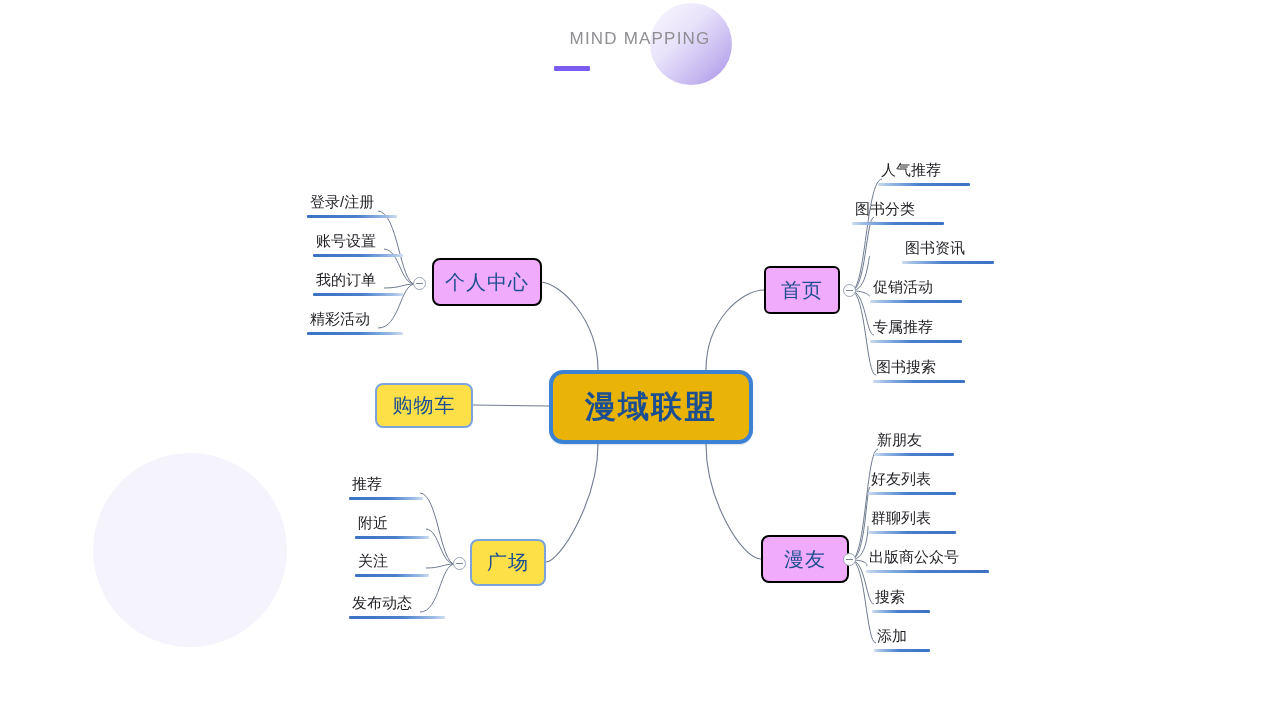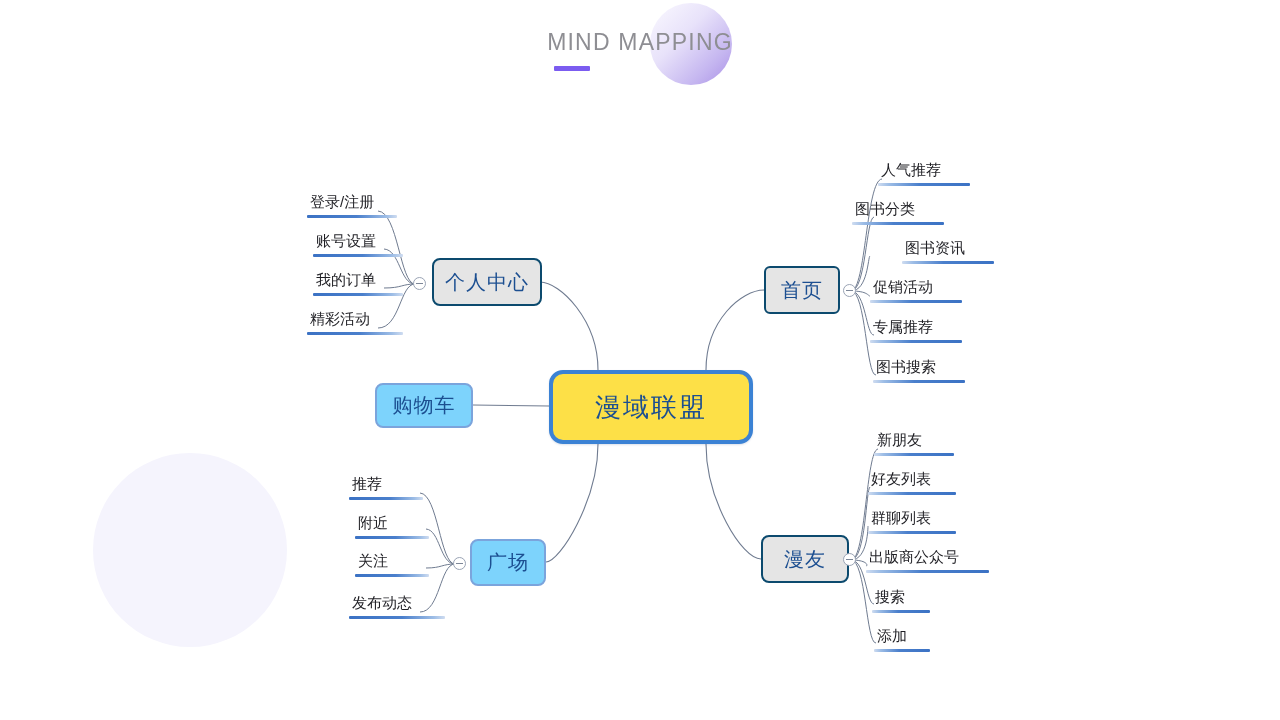--- a/index.html
+++ b/index.html
@@ -59,21 +59,21 @@
     left: 554px;
     top: 66px;
     width: 36px;
     height: 5px;
     background: #7b5cf0;
     border-radius: 1px;
   }
   #title-en {
     margin-top: 11px;
     font-family: "Liberation Sans", "DejaVu Sans", sans-serif;
-    font-size: 23px;
+    font-size: 17px;
     font-weight: 400;
     color: #8e8e93;
     letter-spacing: 1.2px;
   }
 
   
   #mindmap {
     position: absolute;
     left: 0;
     top: 0;
@@ -95,38 +95,38 @@
     box-sizing: border-box;
     display: flex;
     align-items: center;
     justify-content: center;
     color: #1c4f91;
     font-family: "Liberation Sans", "DejaVu Sans", sans-serif;
     white-space: nowrap;
     z-index: 3;
   }
   .node-root {
-    background: #fde047;
+    background: #eab308;
     border: 4px solid #3b82d4;
     border-radius: 14px;
-    font-size: 26px;
-    font-weight: normal;
+    font-size: 31px;
+    font-weight: bold;
     letter-spacing: 2px;
     box-shadow: 0 1px 2px rgba(60,90,140,0.18);
   }
   .node-branch {
-    background: #e5e5e5;
-    border: 2px solid #0c4a6e;
+    background: #f0abfc;
+    border: 2px solid #000000;
     border-radius: 8px;
     font-size: 20px;
     font-weight: 500;
     letter-spacing: 1px;
   }
   .node-branch.light {
-    background: #7dd3fc;
+    background: #fde047;
     border: 2px solid #7ba4dc;
   }
 
   
   .leaf {
     position: absolute;
     z-index: 3;
     font-family: "Liberation Sans", "DejaVu Sans", sans-serif;
     font-size: 15px;
     color: #1f1f24;

